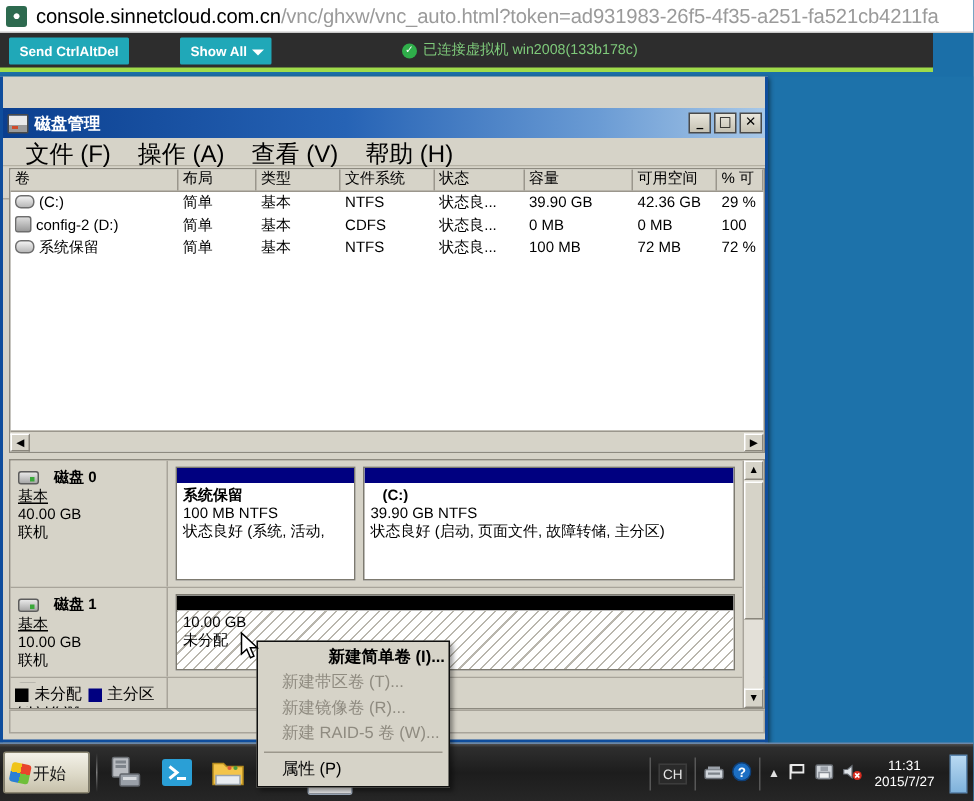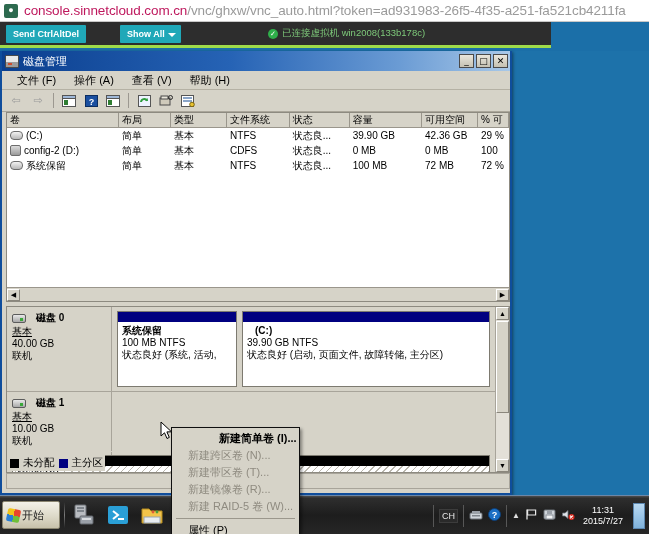--- a/index.html
+++ b/index.html
@@ -22,25 +22,25 @@
   .shield-icon {
     width: 14px; height: 14px; margin-left: 4px; margin-right: 6px;
     background: #2d6a4f; border-radius: 2px;
     display: flex; align-items: center; justify-content: center;
     color: #ffffff; font-size: 9px; line-height: 1; flex: 0 0 auto;
   }
   .url-text {
     font-size: 13.5px; color: #9a9a9a; white-space: nowrap;
     letter-spacing: -0.1px; overflow: hidden;
   }
-  .url-text .strong { color: #be185d; margin-top: 32px; }
+  .url-text .strong { color: #000000; margin-top: 32px; }
 
   
   .vncbar {
-    position: absolute; left: 0; top: 22px; width: 551px; height: 26px;
+    position: absolute; left: 0; top: 22px; width: 622px; height: 26px;
     background: #2d2d2d;
     border-bottom: 3px solid #9fdb4a;
   }
   .btn-teal {
     position: absolute; top: 3px; height: 18px;
     background: #20a8b8; color: #ffffff;
     font-size: 9px; font-weight: bold;
     display: flex; align-items: center; justify-content: center;
     padding: 0 7px; border-radius: 1px; cursor: pointer;
   }
@@ -127,21 +127,21 @@
     position: absolute; left: 0; top: 0; width: 512px; height: 444px;
     background: #d6d3c8;
     border: 2px solid #0f4d9c;
     border-top: none;
     box-shadow: 1px 1px 3px rgba(0,0,0,.45);
   }
   .titlebar {
     height: 20px;
     background: linear-gradient(to right, #0b3f8f 0%, #2663b5 45%, #6a9bd4 78%, #a8c8e8 100%);
     display: flex; align-items: center; padding-left: 3px;
-    color: #ffffff; font-size: 11px; font-weight: normal;
+    color: #ffffff; font-size: 11px; font-weight: bold; margin-top: 21px;
   }
   .title-icon {
     width: 14px; height: 13px; margin-right: 4px; flex: 0 0 auto;
     background: linear-gradient(to bottom, #e8e8e8 0 55%, #9b9b9b 55% 100%);
     border: 1px solid #4a4a4a; border-radius: 1px; position: relative;
   }
   .title-icon::after {
     content: ""; position: absolute; left: 2px; top: 7px;
     width: 4px; height: 2px; background: #d04a2a;
   }
@@ -150,23 +150,23 @@
   .winbtn {
     width: 15px; height: 14px;
     background: linear-gradient(to bottom, #e9e6dc, #c5c1b2);
     border: 1px solid #4a4a4a;
     display: flex; align-items: center; justify-content: center;
     font-size: 9px; color: #000; cursor: pointer;
     font-family: "DejaVu Sans", sans-serif; line-height: 1;
   }
   .menubar {
     height: 19px; background: #d6d3c8;
-    display: flex; align-items: flex-end;
+    display: flex; align-items: flex-start;
     border-bottom: 1px solid #b5b1a4;
-    padding-left: 6px; font-size: 11px; color: #000;
+    padding-left: 6px; font-size: 16px; color: #000;
   }
   .menu-item { padding: 1px 9px; cursor: pointer; white-space: nowrap; }
   .mmc-toolbar {
     height: 22px; background: #d6d3c8;
     display: flex; align-items: center; gap: 2px;
     padding-left: 4px;
     border-bottom: 1px solid #aaa69a;
   }
   .tbtn {
     width: 20px; height: 18px;
@@ -491,21 +491,21 @@
               <div class="part-cap"></div>
               <div class="part-body">
                 <div class="pname" style="padding-left:8px;">(C:)</div>
                 <div>39.90 GB NTFS</div>
                 <div>状态良好 (启动, 页面文件, 故障转储, 主分区)</div>
               </div>
             </div>
           </div>
         </div>
 
-        <div class="disk-row" style="height:60px;flex-direction:column;">
+        <div class="disk-row" style="height:60px;">
           <div class="disk-info">
             <div class="dhdr">
               <span class="disk-glyph"></span>
               <span>磁盘 1</span>
             </div>
             <div class="ln underline">基本</div>
             <div class="ln">10.00 GB</div>
             <div class="ln">联机</div>
           </div>
           <div class="part-area" style="padding-right:19px;">
@@ -542,21 +542,20 @@
           <span class="sw blue"></span>
           <span>主分区</span>
         </div>
       </div>
 
       <div class="statusbar"></div>
     </div>
 
     <div class="ctxmenu">
       <div class="ctx-item bold">新建简单卷 (I)...</div>
-      <div class="ctx-item disabled">新建跨区卷 (N)...</div>
       <div class="ctx-item disabled">新建带区卷 (T)...</div>
       <div class="ctx-item disabled">新建镜像卷 (R)...</div>
       <div class="ctx-item disabled">新建 RAID-5 卷 (W)...</div>
       <div class="ctx-sep"></div>
       <div class="ctx-item">属性 (P)</div>
 
     </div>
 
     <div class="cursor-arrow">
       <svg width="14" height="20" viewBox="0 0 14 20">

